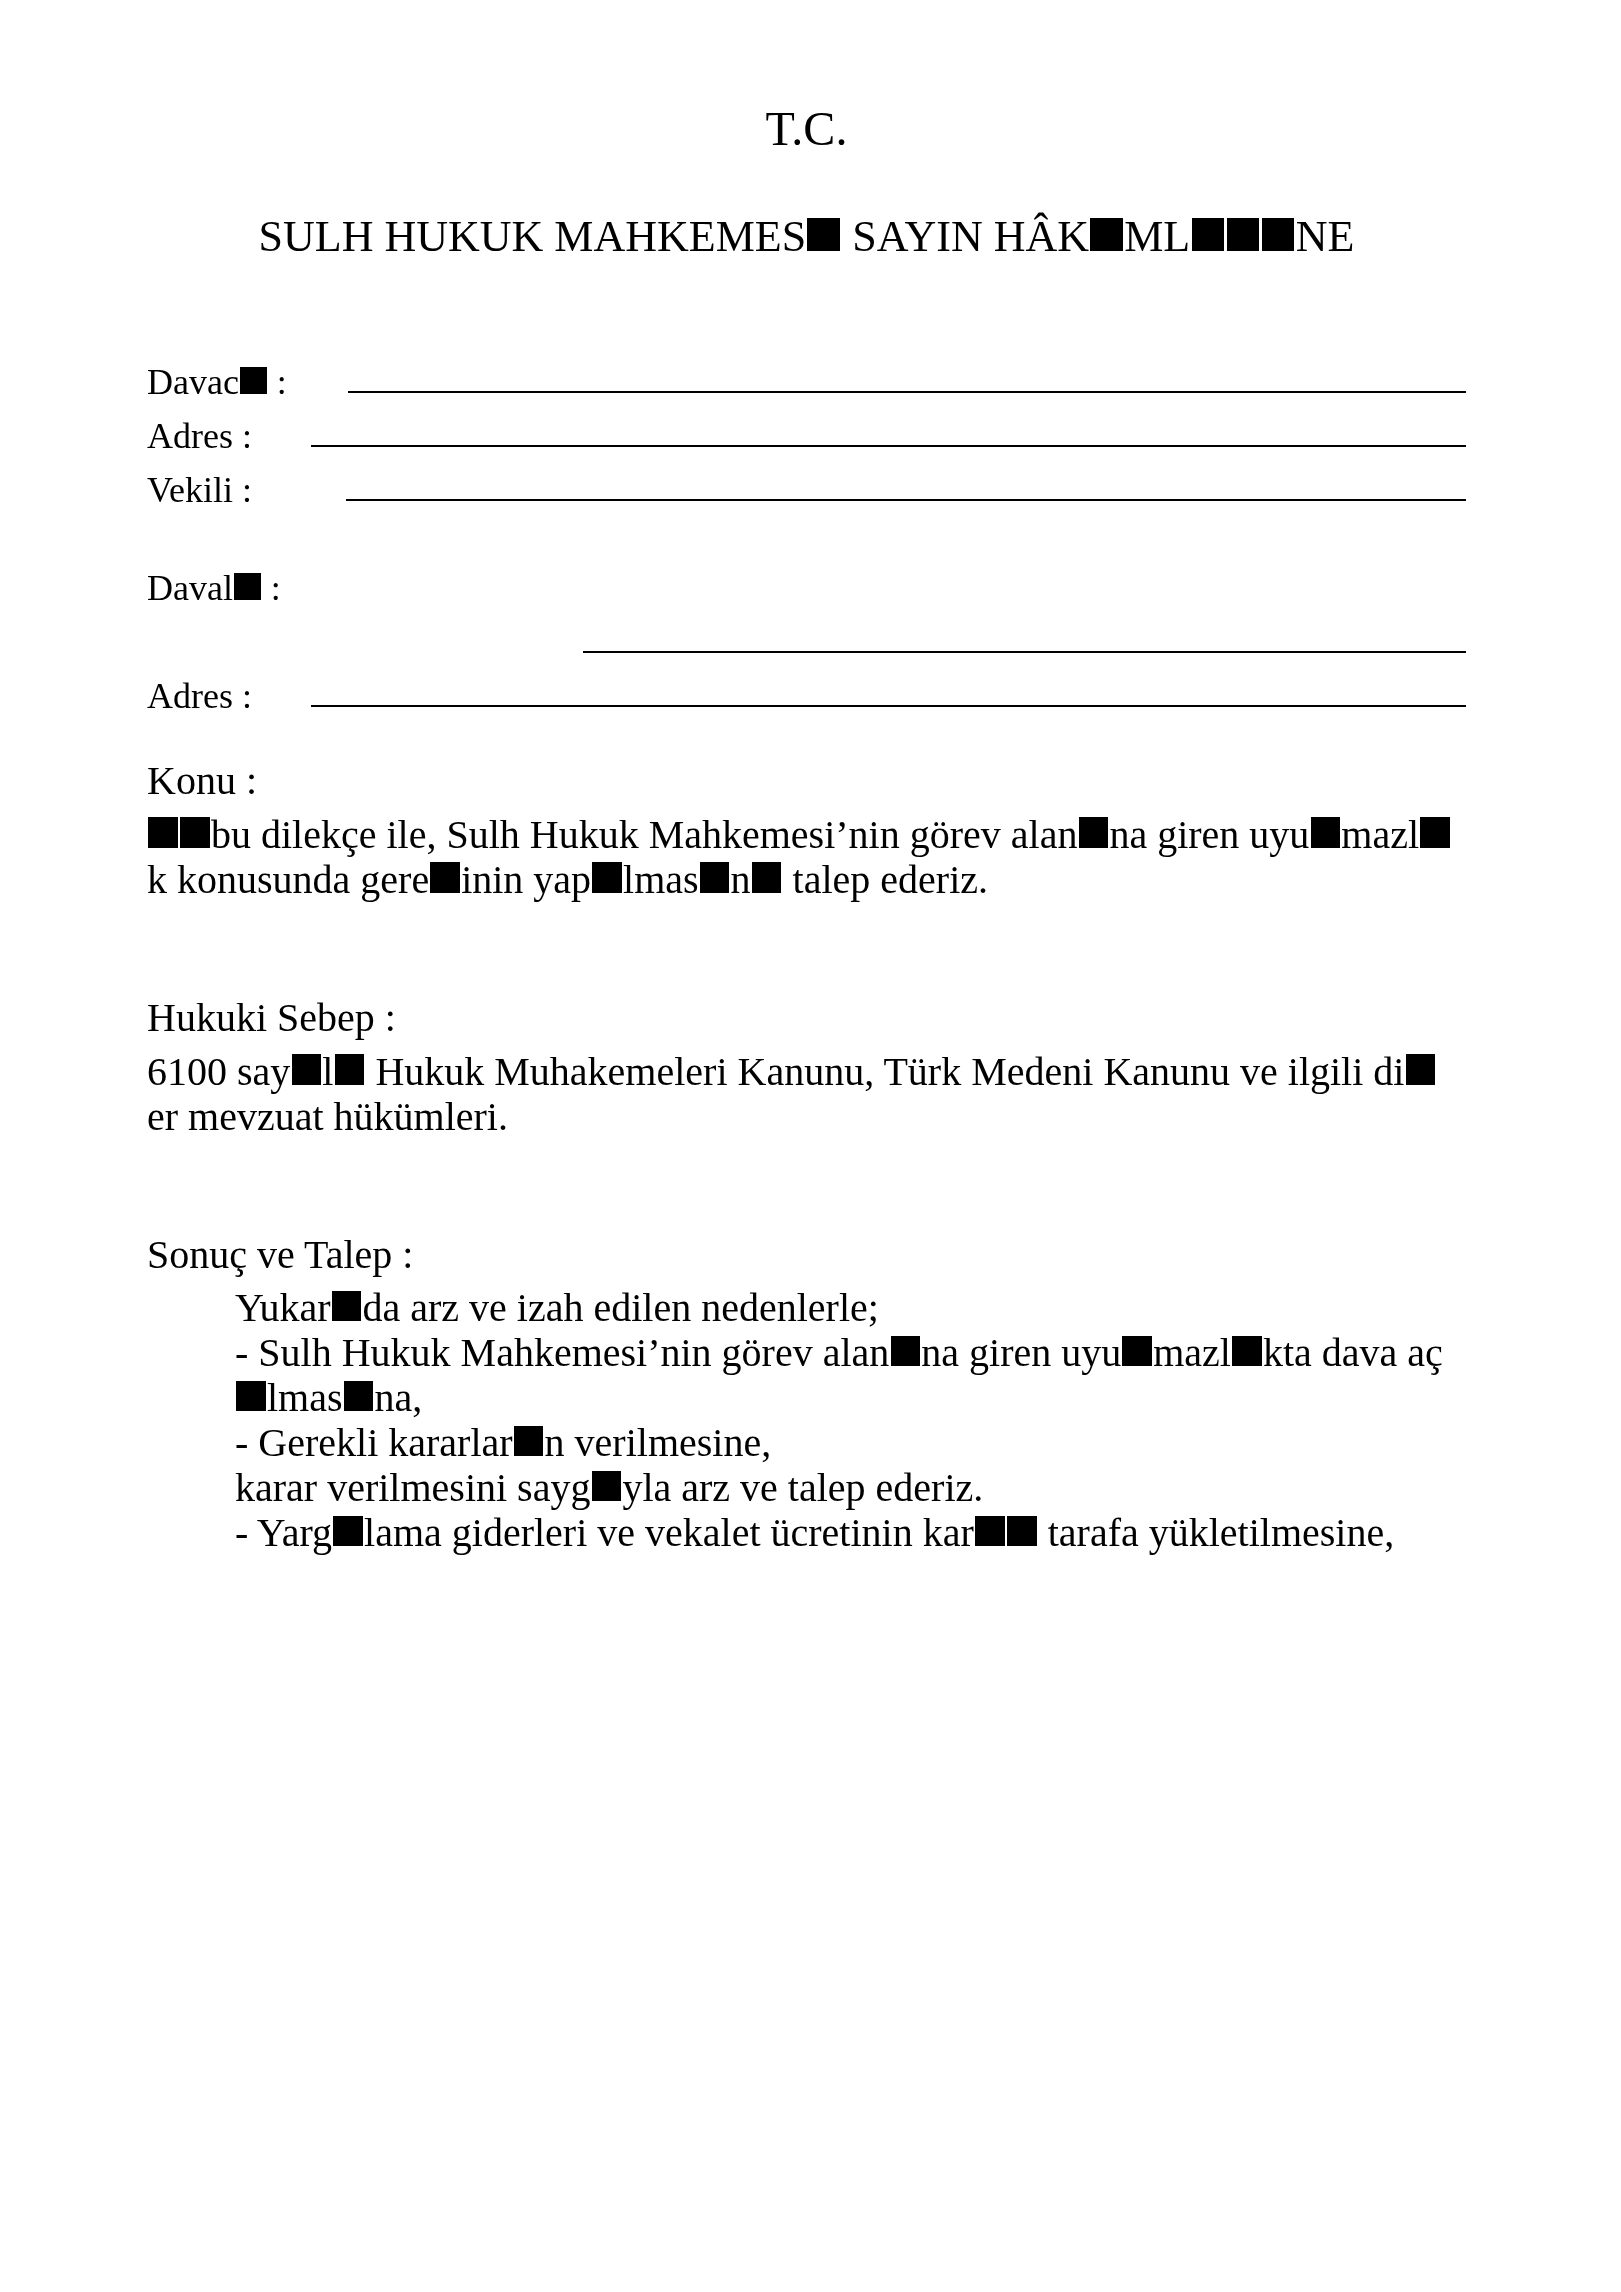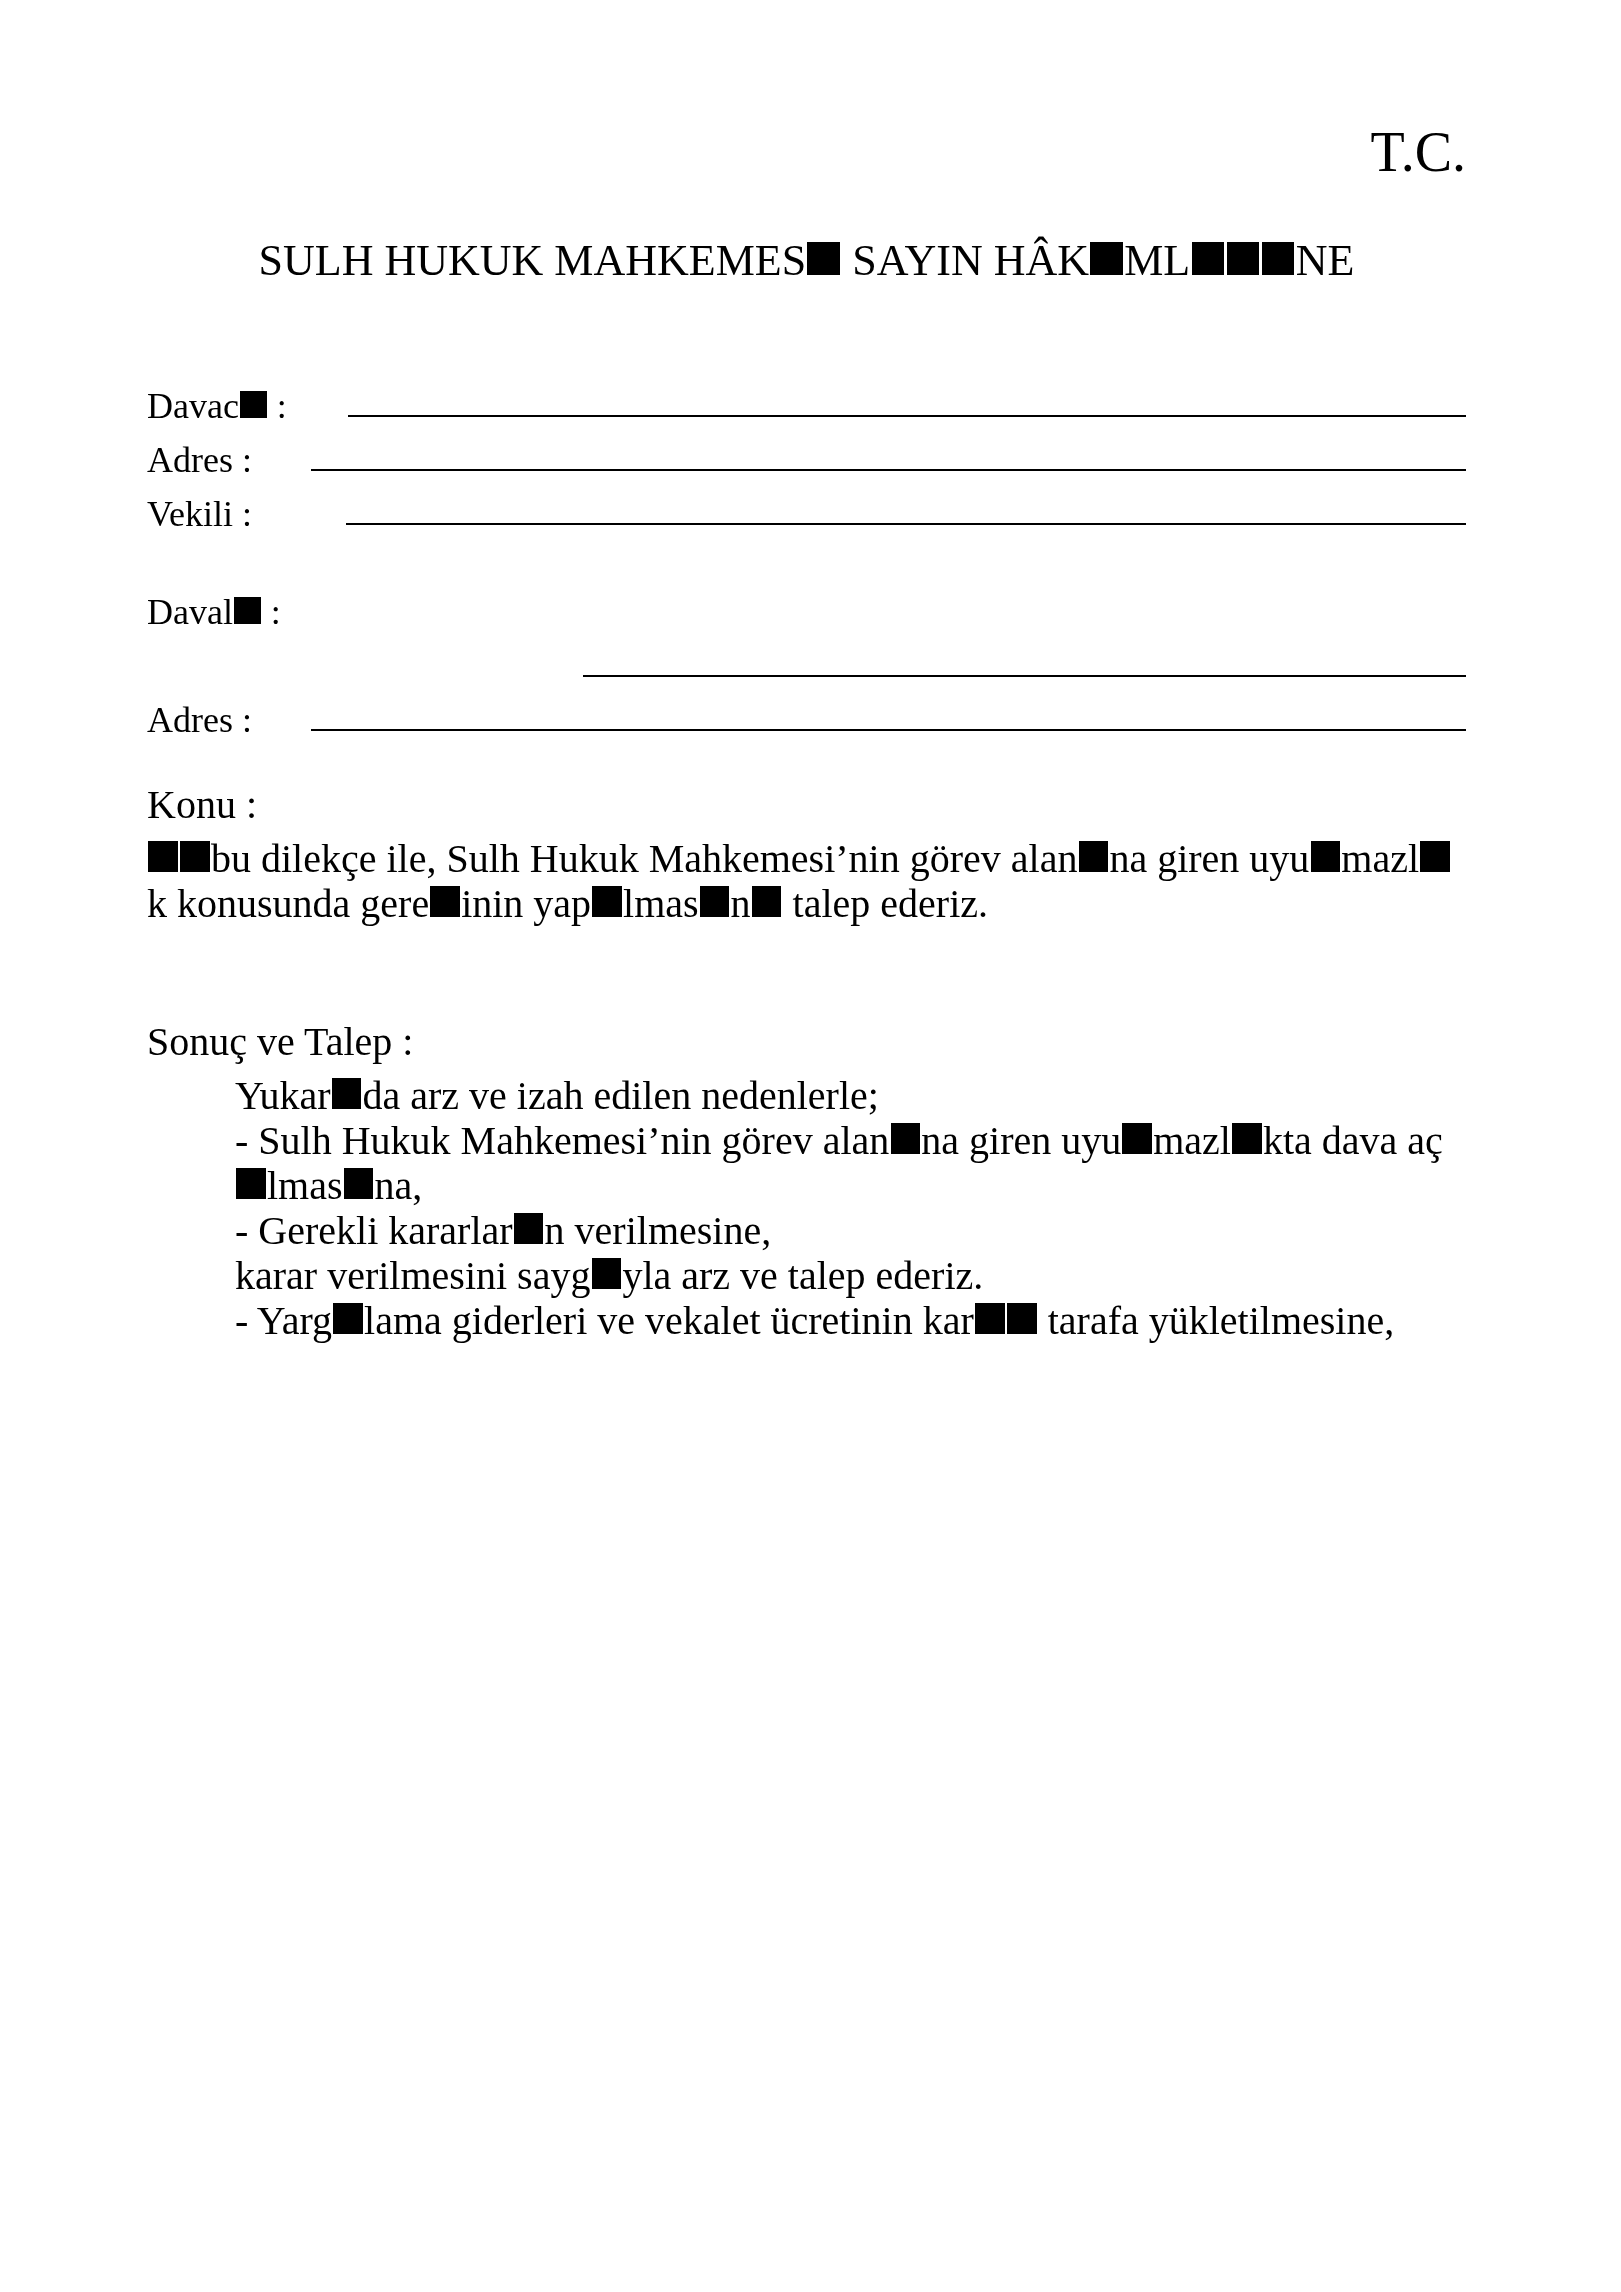--- a/index.html
+++ b/index.html
@@ -8,24 +8,23 @@
     width: 1621px;
     height: 2293px;
     background: #ffffff;
     color: #000000;
     font-family: "Liberation Serif", "DejaVu Serif", serif;
     box-sizing: border-box;
     padding: 101px 155px 0 147px;
     overflow: hidden;
   }
   .tc-line {
-    text-align: right;
-    font-size: 56px;
+    text-align: center;
+    font-size: 48px;
     line-height: 55px;
-    margin-top: 24px;
   }
   .court-heading {
     text-align: center;
     font-size: 44px;
     line-height: 59px;
     margin-top: 51px;
     white-space: nowrap;
   }
   .fields { font-size: 36px; }
   .fields-plaintiff { margin-top: 77px; }
@@ -94,20 +93,24 @@
       <span class="fill-line" style="left:164px"></span>
     </div>
   </div>
 
   <div class="section sec-konu">
     <div class="section-label">Konu :</div>
     <div class="para"><span class="tofu"></span><span class="tofu"></span>bu dilekçe ile, Sulh Hukuk Mahkemesi’nin görev alan<span class="tofu"></span>na giren uyu<span class="tofu"></span>mazl<span class="tofu"></span>k konusunda gere<span class="tofu"></span>inin yap<span class="tofu"></span>lmas<span class="tofu"></span>n<span class="tofu"></span> talep ederiz.</div>
   </div>
 
 
+  <div class="section sec-hukuki">
+    <div class="section-label">Hukuki Sebep :</div>
+    <div class="para">6100 say<span class="tofu"></span>l<span class="tofu"></span> Hukuk Muhakemeleri Kanunu, Türk Medeni Kanunu ve ilgili di<span class="tofu"></span>er mevzuat hükümleri.</div>
+  </div>
 
   <div class="section sec-sonuc">
     <div class="section-label">Sonuç ve Talep :</div>
     <div class="line46 indent first-line">Yukar<span class="tofu"></span>da arz ve izah edilen nedenlerle;</div>
     <div class="line46 indent">- Sulh Hukuk Mahkemesi’nin görev alan<span class="tofu"></span>na giren uyu<span class="tofu"></span>mazl<span class="tofu"></span>kta dava aç<span class="tofu"></span>lmas<span class="tofu"></span>na,</div>
     <div class="line46 indent">- Gerekli kararlar<span class="tofu"></span>n verilmesine,</div>
     <div class="line46 indent">karar verilmesini sayg<span class="tofu"></span>yla arz ve talep ederiz.</div>
     <div class="line46 indent">- Yarg<span class="tofu"></span>lama giderleri ve vekalet ücretinin kar<span class="tofu"></span><span class="tofu"></span> tarafa yükletilmesine,</div>
   </div>
 

